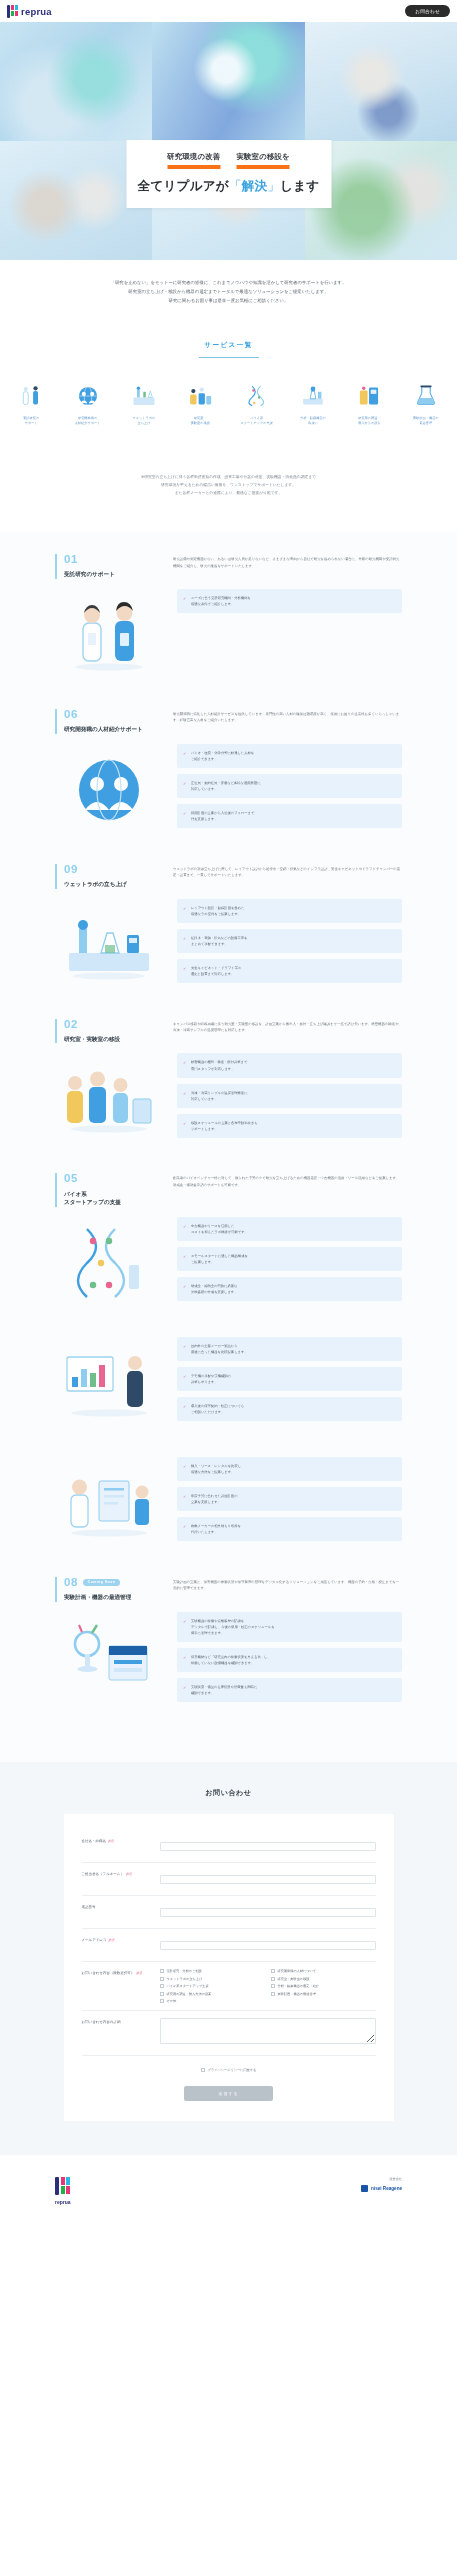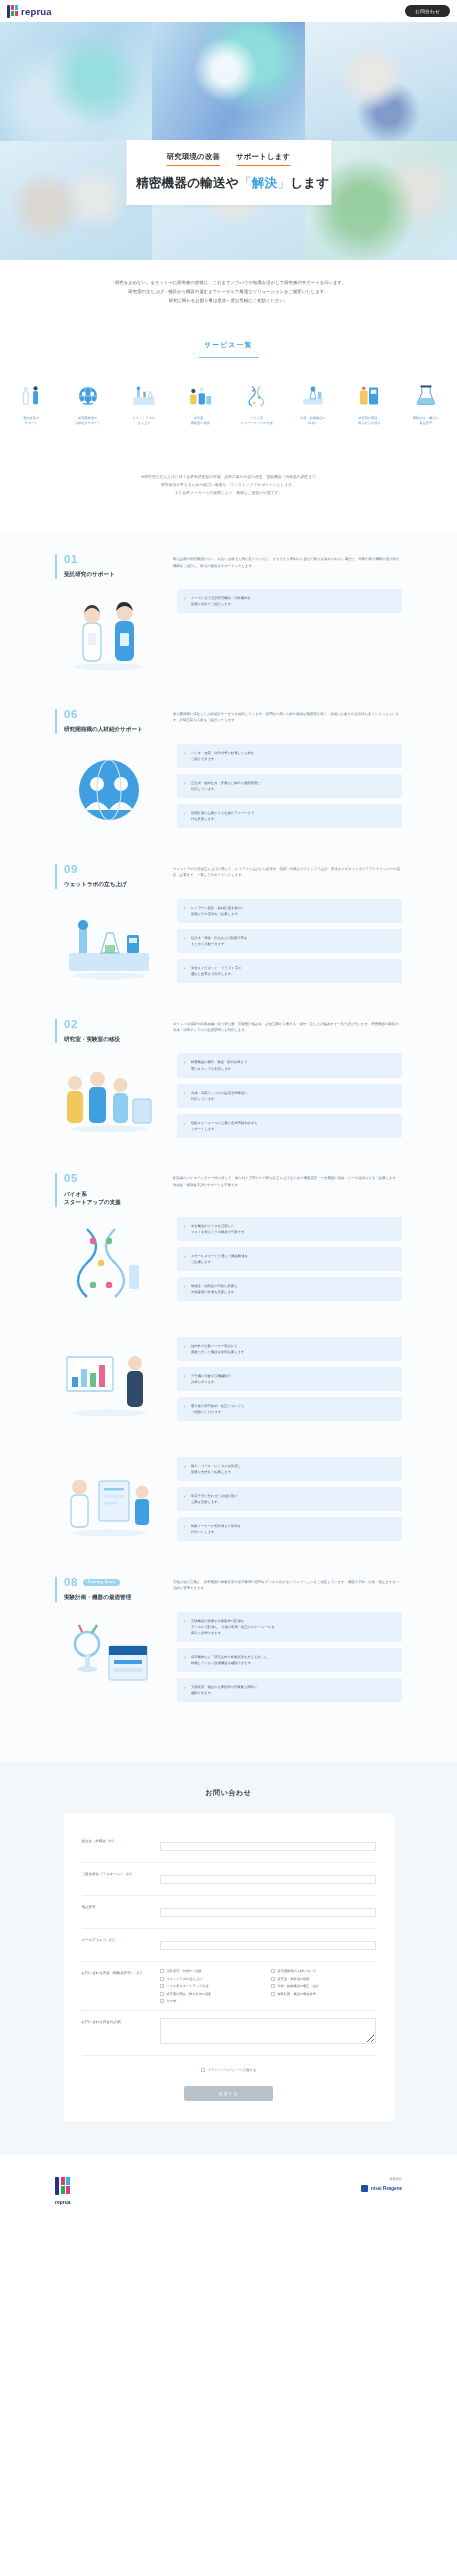--- a/index.html
+++ b/index.html
@@ -71,21 +71,21 @@
 
   .hero-card {
     position: absolute; left: 50%; transform: translateX(-50%);
     top: 118px; width: 205px; background: #fff;
     padding: 12px 10px 13px; text-align:center;
     box-shadow: 0 1px 4px rgba(0,0,0,.06);
   }
   .hero-sublines { display:flex; justify-content:center; gap:16px; margin-bottom: 9px; }
   .hero-sub {
     font-size: 7.4px; color:#343a40; font-weight:600; letter-spacing:.2px;
-    padding-bottom: 3px; border-bottom: 1px solid #f97316; white-space: nowrap;
+    padding-bottom: 3px; border-bottom: 4px solid #f97316; white-space: nowrap;
   }
   .hero-title { font-size: 12.6px; font-weight: 700; color:#2c3136; letter-spacing:.2px; white-space:nowrap; }
   .hero-title .accent { color:#3aa3e0; }
   .hero-title .bracket { color:#3aa3e0; font-weight:400; }
 
   
   .lead { padding: 18px 56px 30px; text-align:center; }
   .lead p { font-size: 4.4px; line-height: 2.05; color:#5a646e; }
 
   
@@ -181,24 +181,24 @@
     <div class="hero-cell ph1"></div>
     <div class="hero-cell ph2"></div>
     <div class="hero-cell ph3"></div>
     <div class="hero-cell ph4"></div>
     <div class="hero-cell ph5"></div>
     <div class="hero-cell ph6"></div>
   </div>
   <div class="hero-card">
     <div class="hero-sublines">
       <span class="hero-sub">研究環境の改善</span>
-      <span class="hero-sub">サポートします</span>
+      <span class="hero-sub">実験室の移設を</span>
     </div>
     <div class="hero-title">
-      <span>精密機器の輸送や</span><span class="bracket">「</span><span class="accent">解決</span><span class="bracket">」</span><span>します</span>
+      <span>全てリプルアが</span><span class="bracket">「</span><span class="accent">解決</span><span class="bracket">」</span><span>します</span>
     </div>
   </div>
 </section>
 
 <section class="lead">
   <p>「研究を止めない」をモットーに研究者の皆様に、これまでノウハウや知識を活かして研究者のサポートを行います。</p>
   <p>研究室の立ち上げ・移設から機器の選定までトータルで最適なソリューションをご提案いたします。</p>
   <p>研究に関わるお困り事は是非一度お気軽にご相談ください。</p>
 </section>
 

